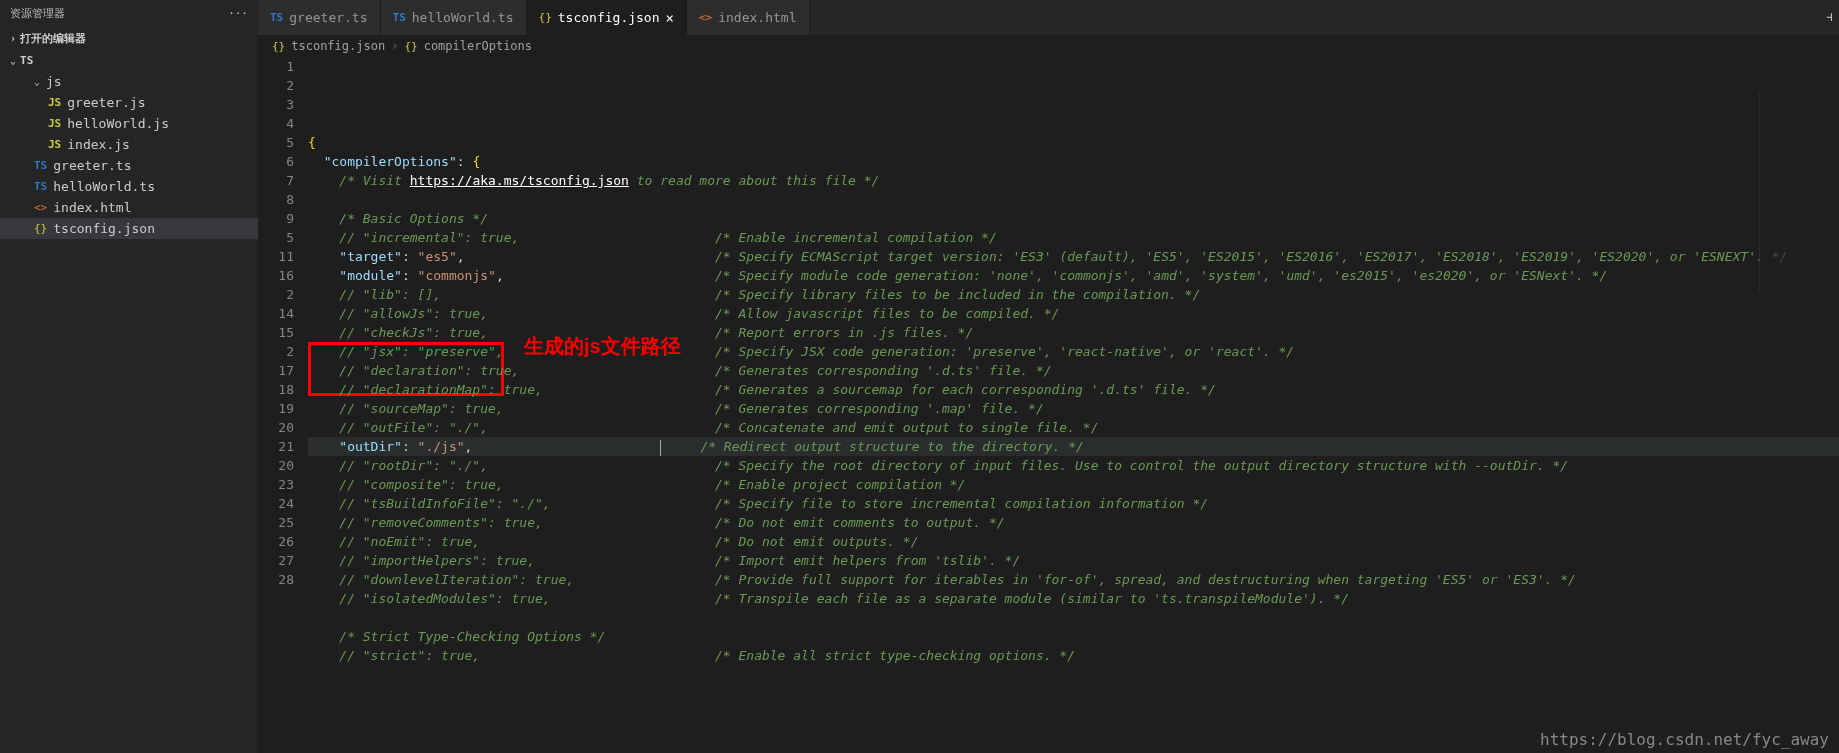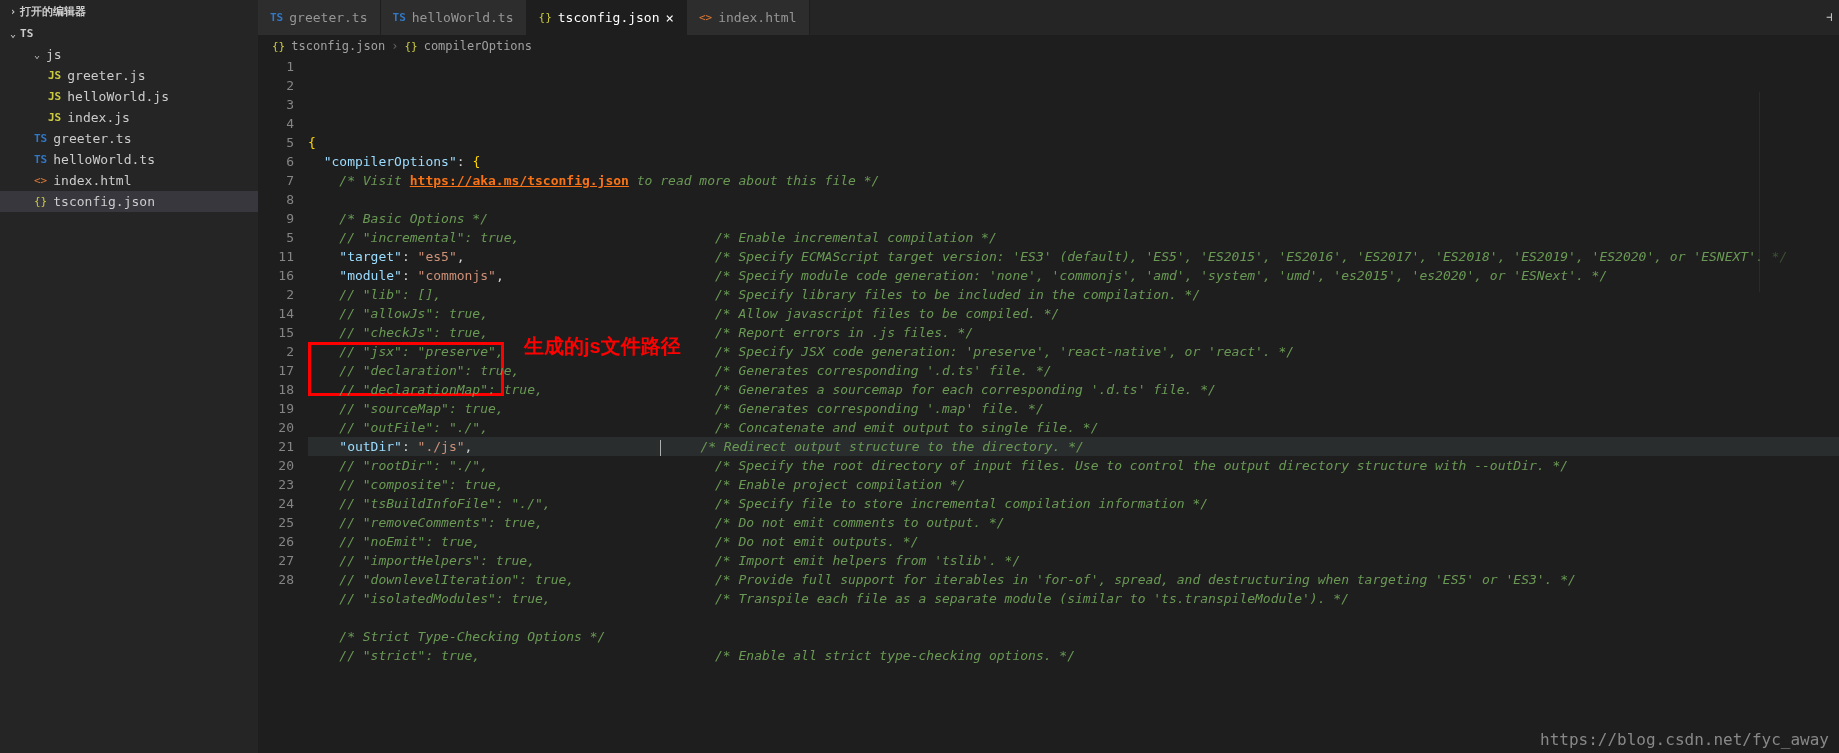--- a/index.html
+++ b/index.html
@@ -29,34 +29,38 @@
 .code-container { flex: 1; display: flex; overflow: hidden; position: relative; }
 .gutter { width: 50px; text-align: right; color: #858585; padding-right: 14px; font-size: 13px; line-height: 19px; user-select: none; padding-top: 0; }
 .code { flex: 1; font-size: 13px; line-height: 19px; white-space: pre; color: #d4d4d4; position: relative; }
 .line { height: 19px; position: relative; }
 .line.current { background: #2a2d2e; }
 .tok-brace { color: #ffd700; }
 .tok-key { color: #9cdcfe; }
 .tok-str { color: #ce9178; }
 .tok-comment { color: #6a9955; font-style: italic; }
 .tok-punc { color: #d4d4d4; }
-.tok-link { color: #f97316; text-decoration: underline; font-weight: bold; }
+.tok-link { color: #ffffff; text-decoration: underline; }
 .red-box { position: absolute; border: 3px solid #ff0000; pointer-events: none; }
 .red-text { position: absolute; color: #ff0000; font-size: 20px; font-weight: bold; pointer-events: none; font-family: Liberation Sans, sans-serif; }
 .cursor { display: inline-block; width: 1px; height: 16px; background: #aeafad; vertical-align: middle; }
 .minimap { position: absolute; right: 0; top: 35px; width: 80px; height: 200px; background: #1e1e1e; opacity: 0.6; border-left: 1px solid #333; }
 .split-icon { position: absolute; right: 6px; top: 8px; color: #ccc; font-size: 14px; }
 .more-icon { color: #ccc; cursor: pointer; }
 .watermark { position: absolute; bottom: 4px; right: 10px; color: #888; font-size: 16px; }
 </style>
 </head>
 <body>
 
 <div class="main">
   <div class="sidebar">
+    <div class="sb-header">
+      <span>资源管理器</span>
+      <span class="more-icon">···</span>
+    </div>
     <div class="sb-section">
       <span class="chev">›</span>
       <span>打开的编辑器</span>
     </div>
     <div class="sb-section">
       <span class="chev">⌄</span>
       <span>TS</span>
     </div>
     <div class="sb-item indent1">
       <span class="chev" style="font-size:10px;">⌄</span>

